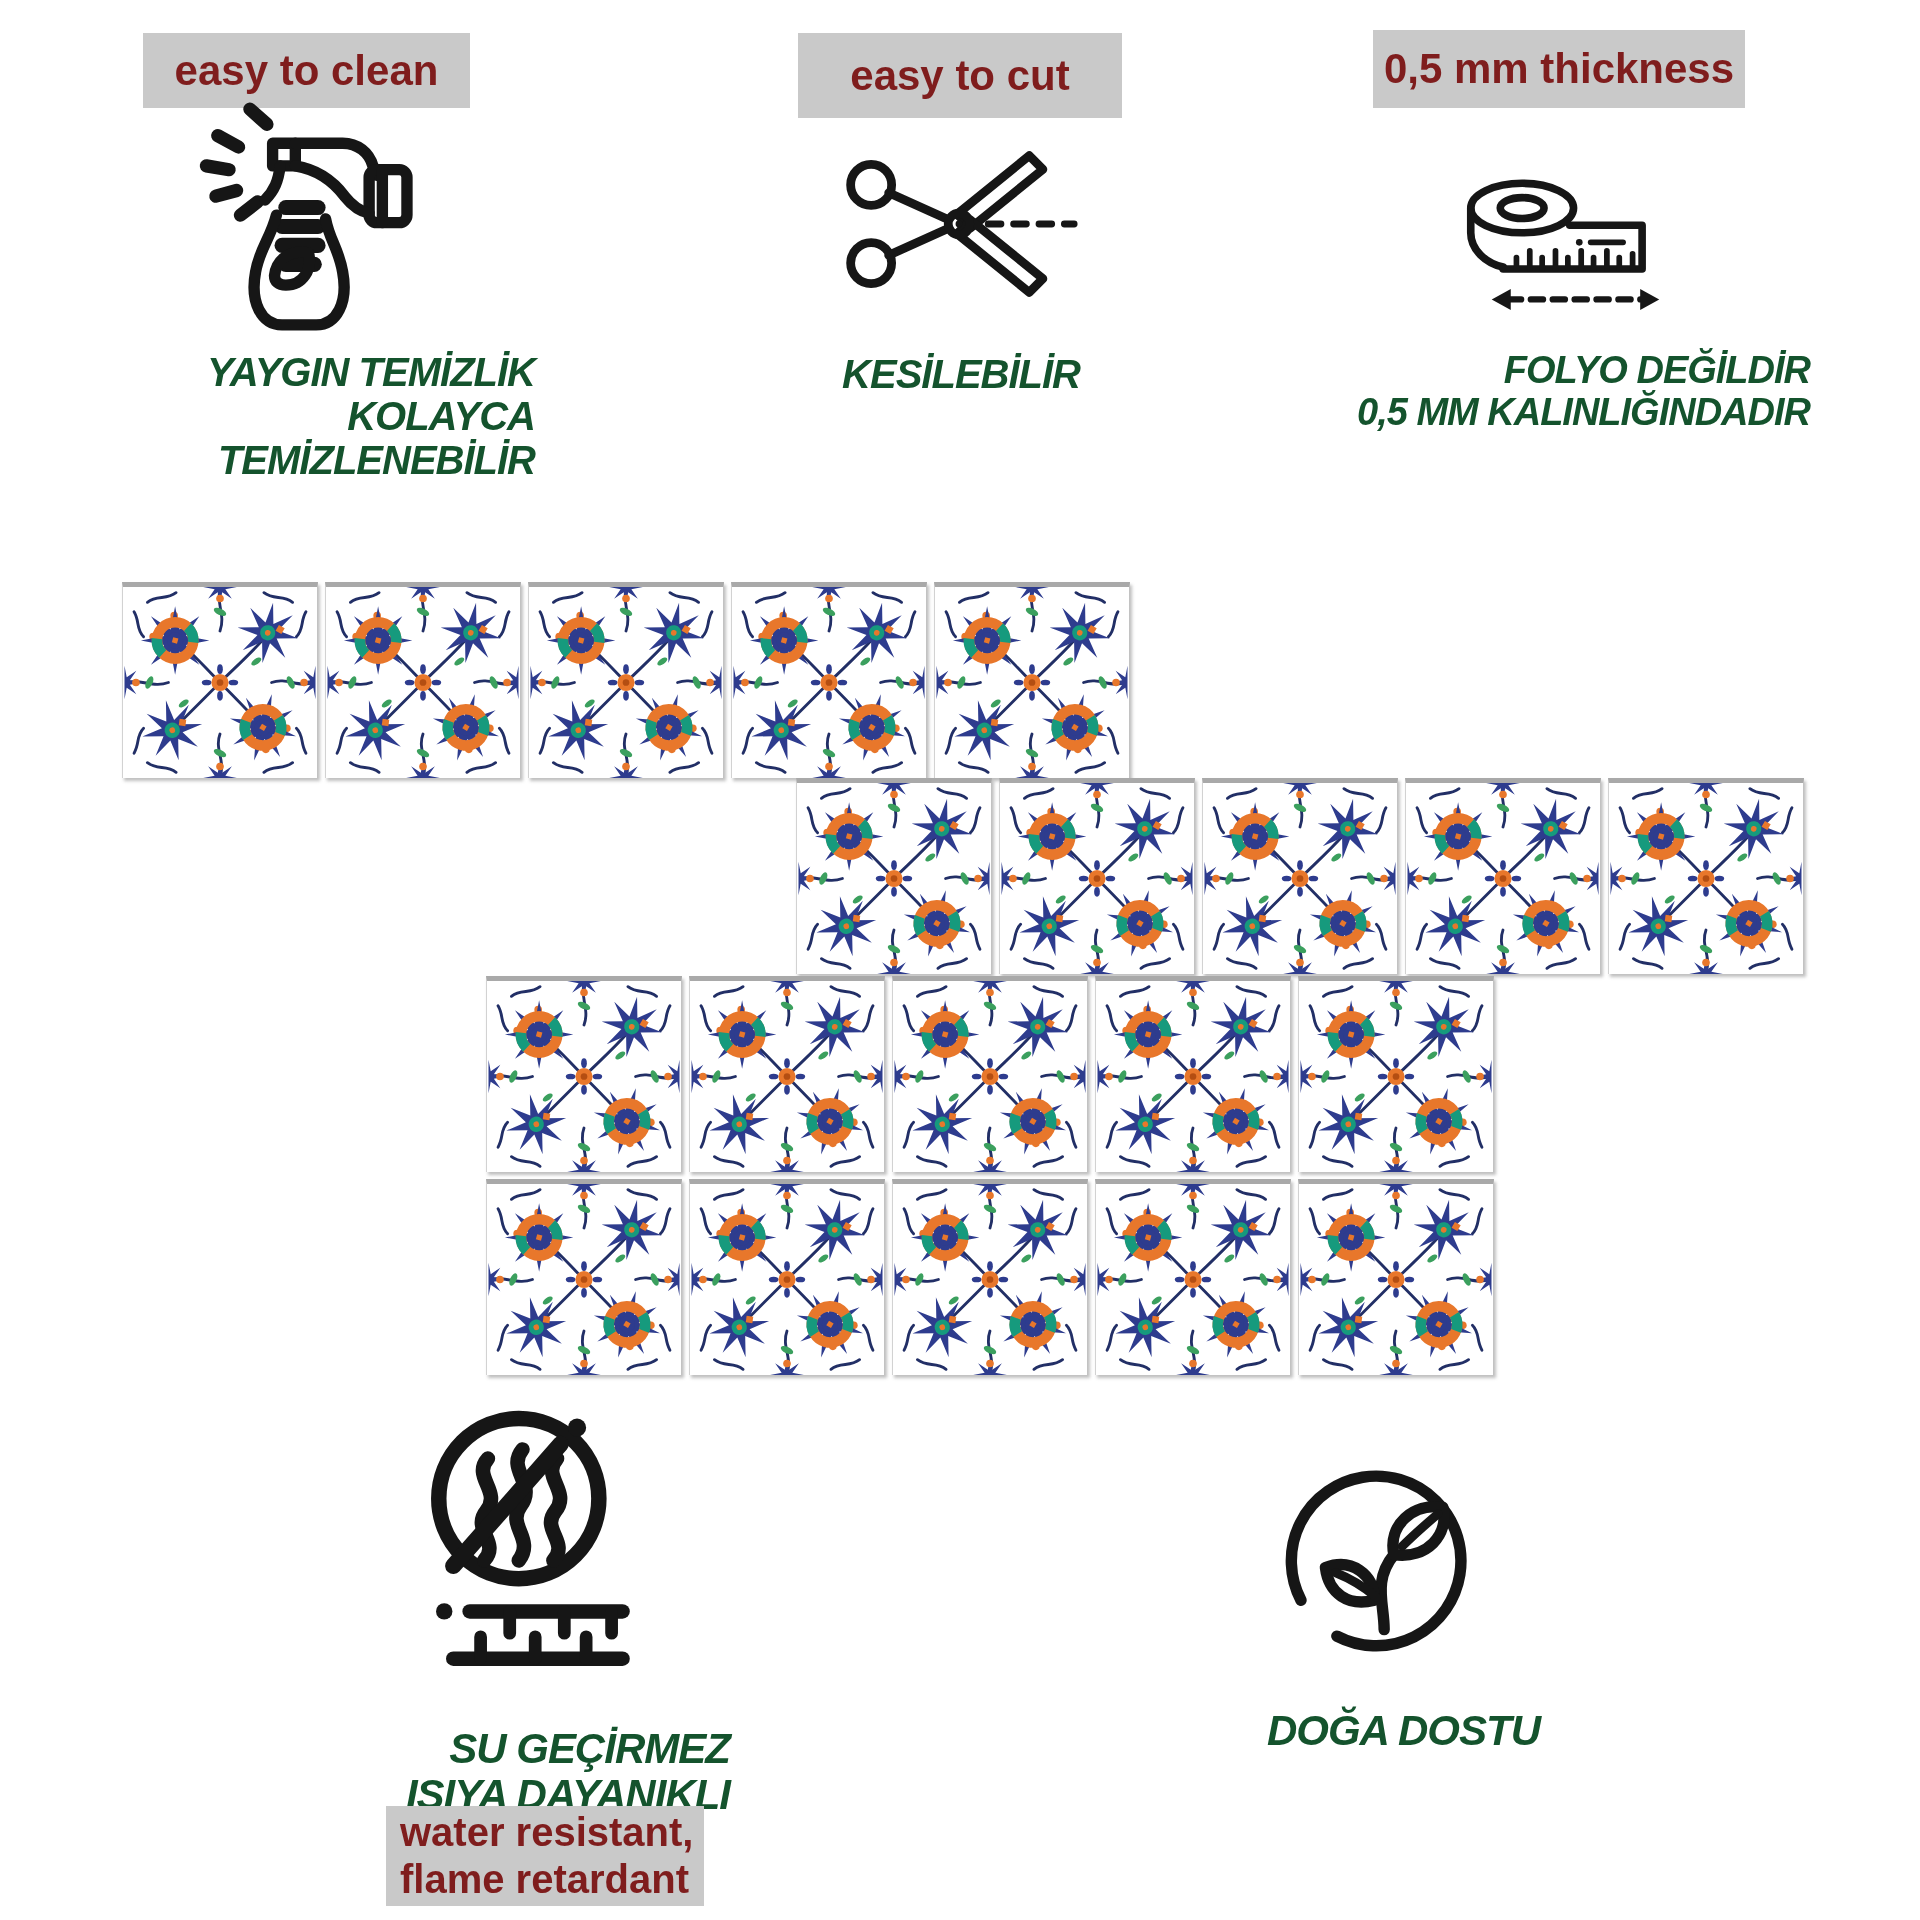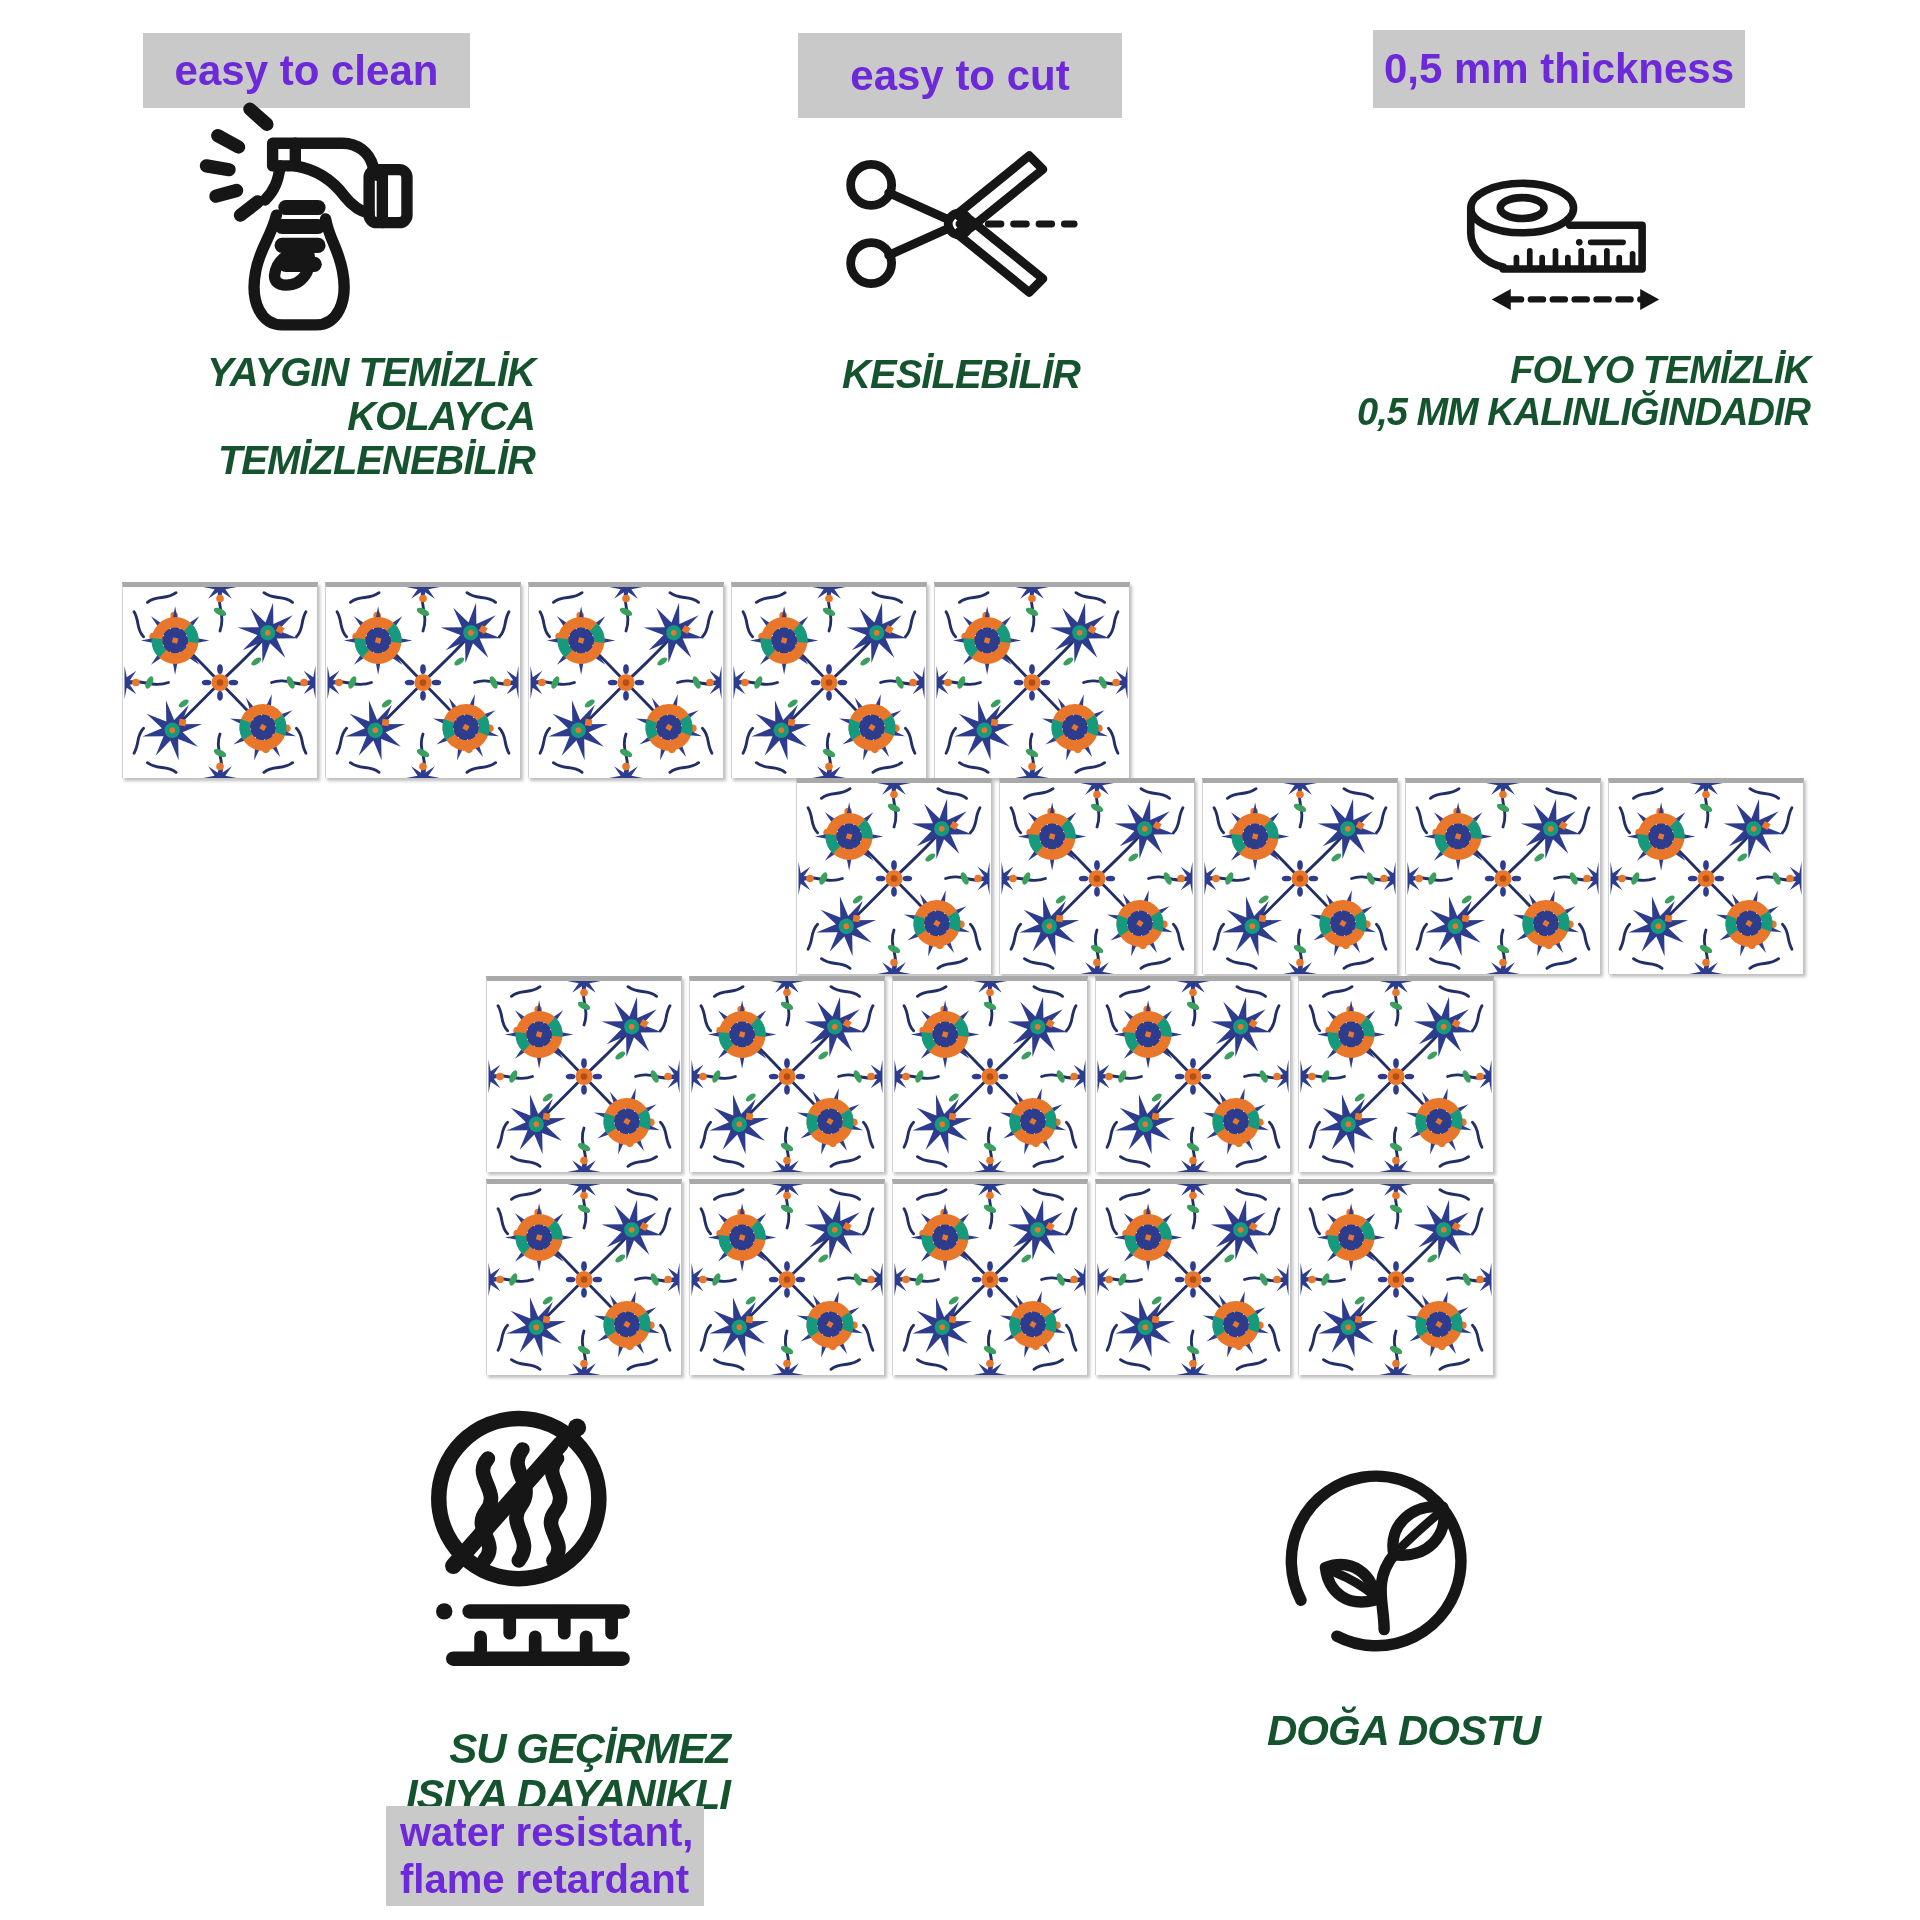--- a/index.html
+++ b/index.html
@@ -1,18 +1,18 @@
 <!DOCTYPE html>
 <html><head>
 <meta charset="utf-8">
 <style>
   html,body{margin:0;padding:0;background:#ffffff;}
   .canvas{position:relative;width:1920px;height:1920px;background:#ffffff;overflow:hidden;
           font-family:"Liberation Sans",sans-serif;}
-  .badge{position:absolute;background:#c9c9c9;color:#6d28d9;font-weight:700;
+  .badge{position:absolute;background:#c9c9c9;color:#7f1d1d;font-weight:700;
          display:flex;align-items:center;justify-content:center;font-size:42px;}
   .badge.two-line{flex-direction:column;align-items:flex-start;justify-content:center;
                   padding-left:14px;box-sizing:border-box;line-height:1.18;font-size:40px;margin-left:24px;}
   .caption{position:absolute;color:#14532d;font-weight:700;font-style:italic;
            text-align:right;font-size:40px;line-height:1.1;letter-spacing:-1px;}
   .icon-box{position:absolute;}
   .icon-box svg{display:block;width:100%;height:100%;}
   .stroke{fill:none;stroke:#161616;stroke-linecap:round;stroke-linejoin:round;}
   
   .tile-row{position:absolute;display:flex;gap:7px;}
@@ -168,21 +168,21 @@
         <path d="M152 78 h34" stroke-width="6"></path>
         <path d="M66 138 H206" stroke-width="6.5" stroke-dasharray="13 10"></path>
       </g>
       <circle cx="140" cy="78" r="3.5" fill="#161616"></circle>
       <path d="M48 138 l20 -11 v22 z" fill="#161616"></path>
       <path d="M224 138 l-20 -11 v22 z" fill="#161616"></path>
     </svg>
   </div>
 
   <div class="caption" style="left:1320px;top:350px;width:490px;font-size:38px;">
-    <div>FOLYO TEMİZLİK</div>
+    <div>FOLYO DEĞİLDİR</div>
     <div>0,5 MM KALINLIĞINDADIR</div>
   </div>
 
   <div id="row-a" class="tile-row" style="left:122px;top:582px;">
       <div class="tile">
         <svg viewBox="0 0 200 200">
           <use href="#tile-pat" width="200" height="200"></use>
         </svg>
       </div>
       <div class="tile">

